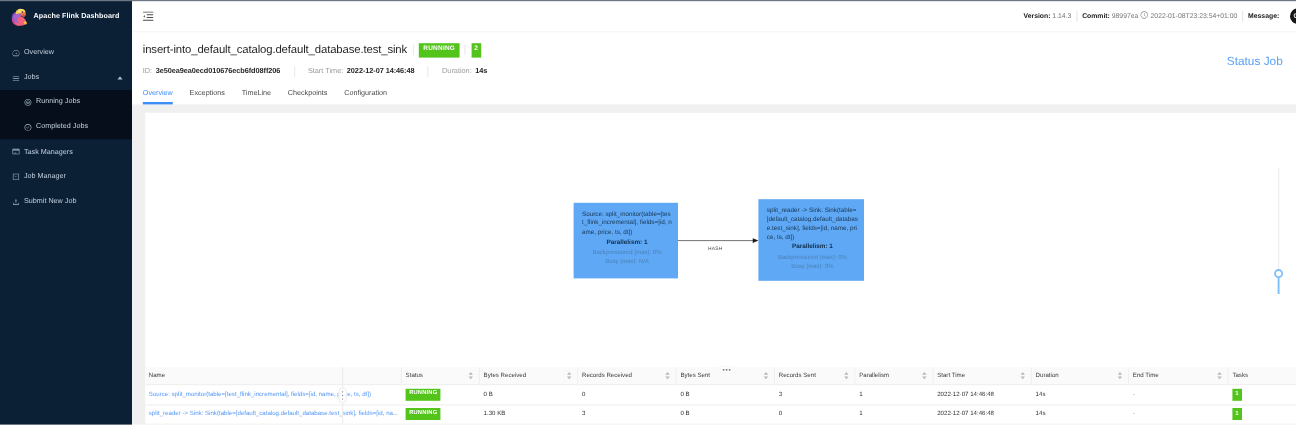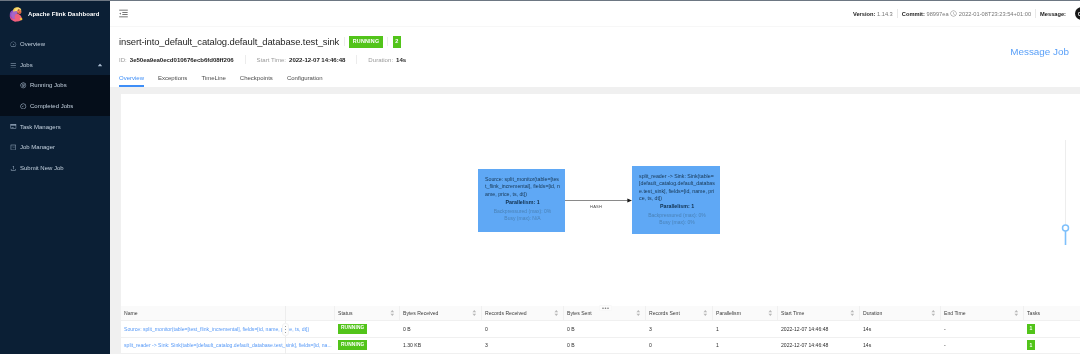--- a/index.html
+++ b/index.html
@@ -206,21 +206,21 @@
     </div>
 
     <div class="jobhead">
       <div class="jh-row1">
         <span class="jobtitle">insert-into_default_catalog.default_database.test_sink</span>
         <span class="sep"></span>
         <span class="badge-run">RUNNING</span>
         <span class="sep"></span>
         <span class="badge-num">2</span>
       </div>
-      <span class="cancel">Message Job</span>
+      <span class="cancel">Status Job</span>
       <div class="jh-row2">
         <span>ID:</span>
         <b style="margin-left:3px">3e50ea9ea0ecd010676ecb6fd08ff206</b>
         <span class="sep" style="margin:0 11px;"></span>
         <span>Start Time:</span>
         <b style="margin-left:3px">2022-12-07 14:46:48</b>
         <span class="sep" style="margin:0 11px;"></span>
         <span>Duration:</span>
         <b style="margin-left:3px">14s</b>
       </div>

